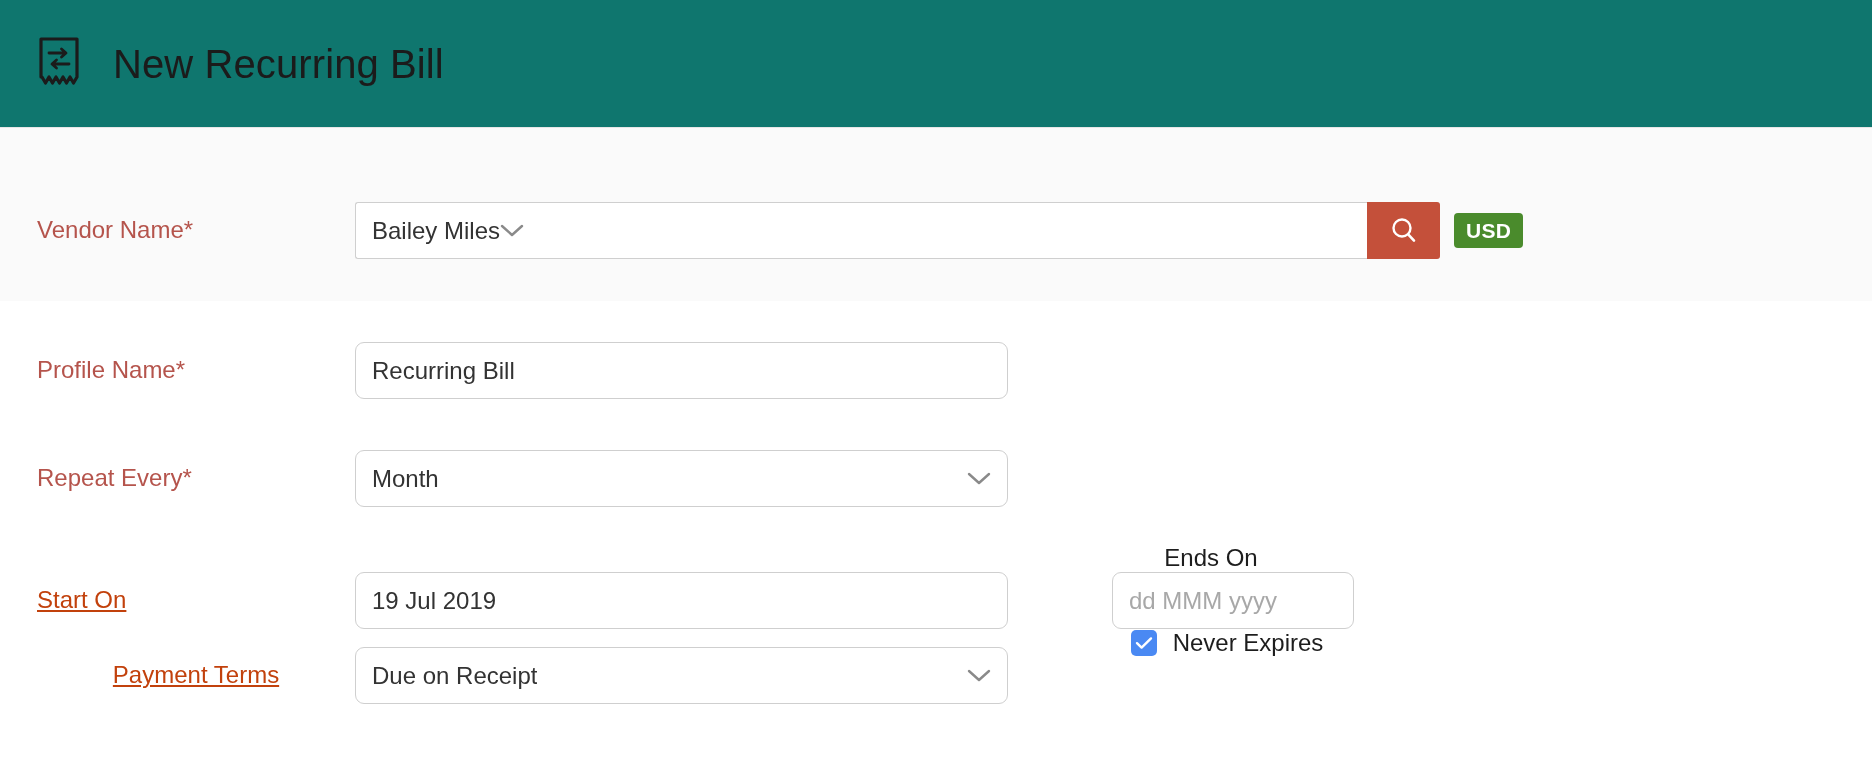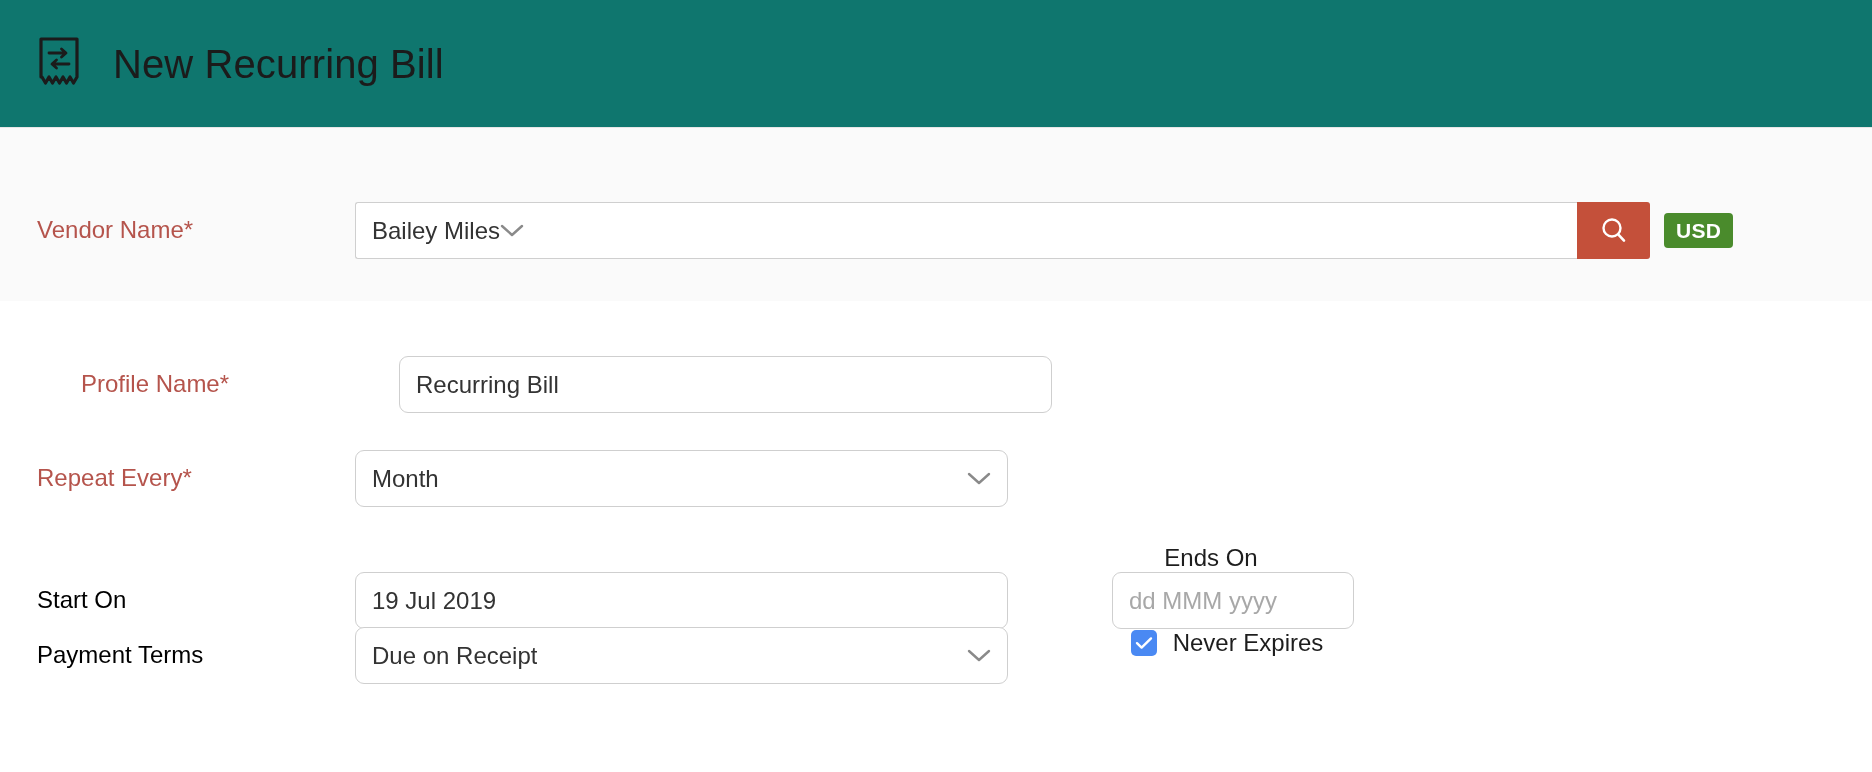--- a/index.html
+++ b/index.html
@@ -63,21 +63,22 @@
     box-sizing: border-box;
     font-size: 24px;
     line-height: 1.2;
     white-space: nowrap;
     flex: 0 0 auto;
   }
   .label.required {
     color: #b5544c;
   }
   .label.optional {
-    color: #000000;
+    color: #c2410c;
+    text-decoration: underline;
   }
 
   .field {
     box-sizing: border-box;
     height: 57px;
     background: #ffffff;
     border: 1px solid #cfcfcf;
     border-radius: 9px;
     display: flex;
     align-items: center;
@@ -103,21 +104,21 @@
 
   
   .vendor-row {
     top: 46px;
   }
   .vendor-combo {
     display: flex;
     align-items: stretch;
   }
   .vendor-input {
-    width: 1222px;
+    width: 1012px;
     height: 57px;
     box-sizing: border-box;
     background: #ffffff;
     border: 1px solid #cfcfcf;
     border-right: none;
     border-radius: 3px 0 0 3px;
     display: flex;
     align-items: center;
     padding: 16px 16px;
     font-size: 24px;
@@ -149,24 +150,24 @@
     letter-spacing: 0.3px;
   }
 
   
   .form-body {
     position: relative;
     height: 471px;
     background: #ffffff;
   }
 
-  .row-profile  { top: 27px; padding-left: 44px;  }
+  .row-profile  { top: 13px;  }
   .row-repeat   { top: 121px; }
   .row-start    { top: 215px; }
-  .row-payment  { top: 298px; }
+  .row-payment  { top: 318px; text-align: center; }
 
   
   .ends-group {
     display: flex;
     align-items: center;
     margin-left: 60px;
     flex-direction: column;
   }
   .ends-label {
     font-size: 24px;

